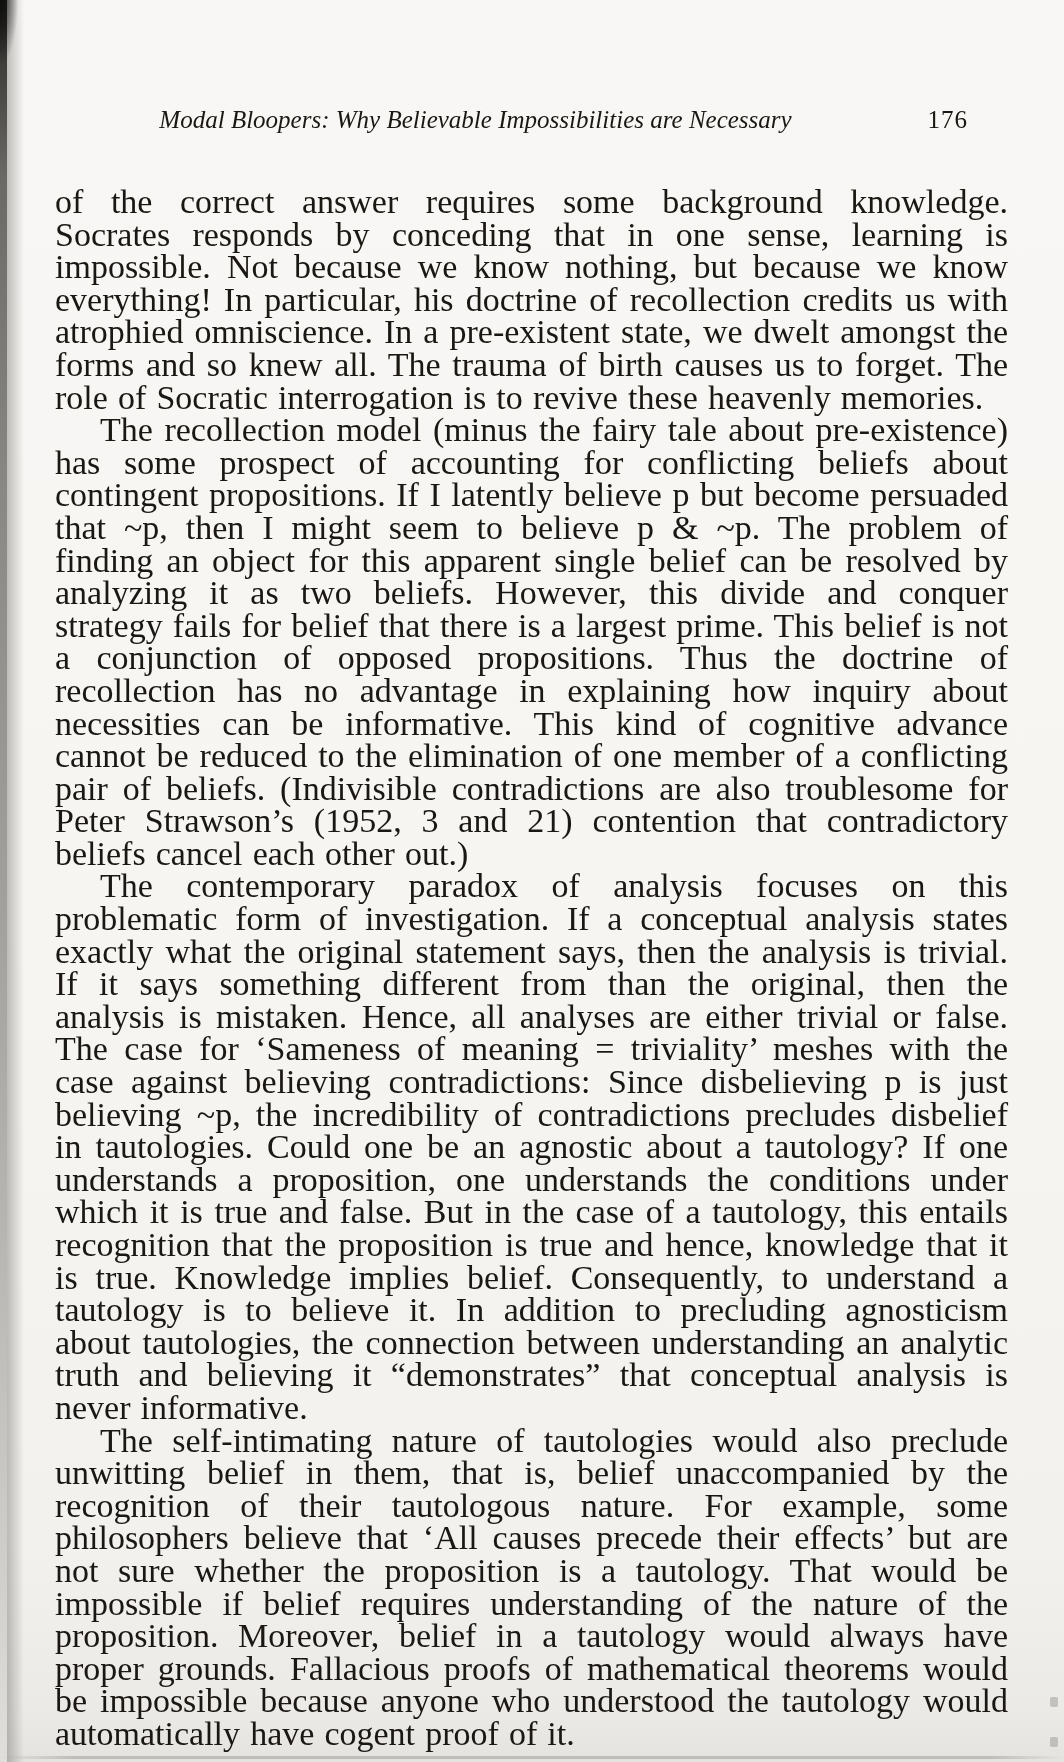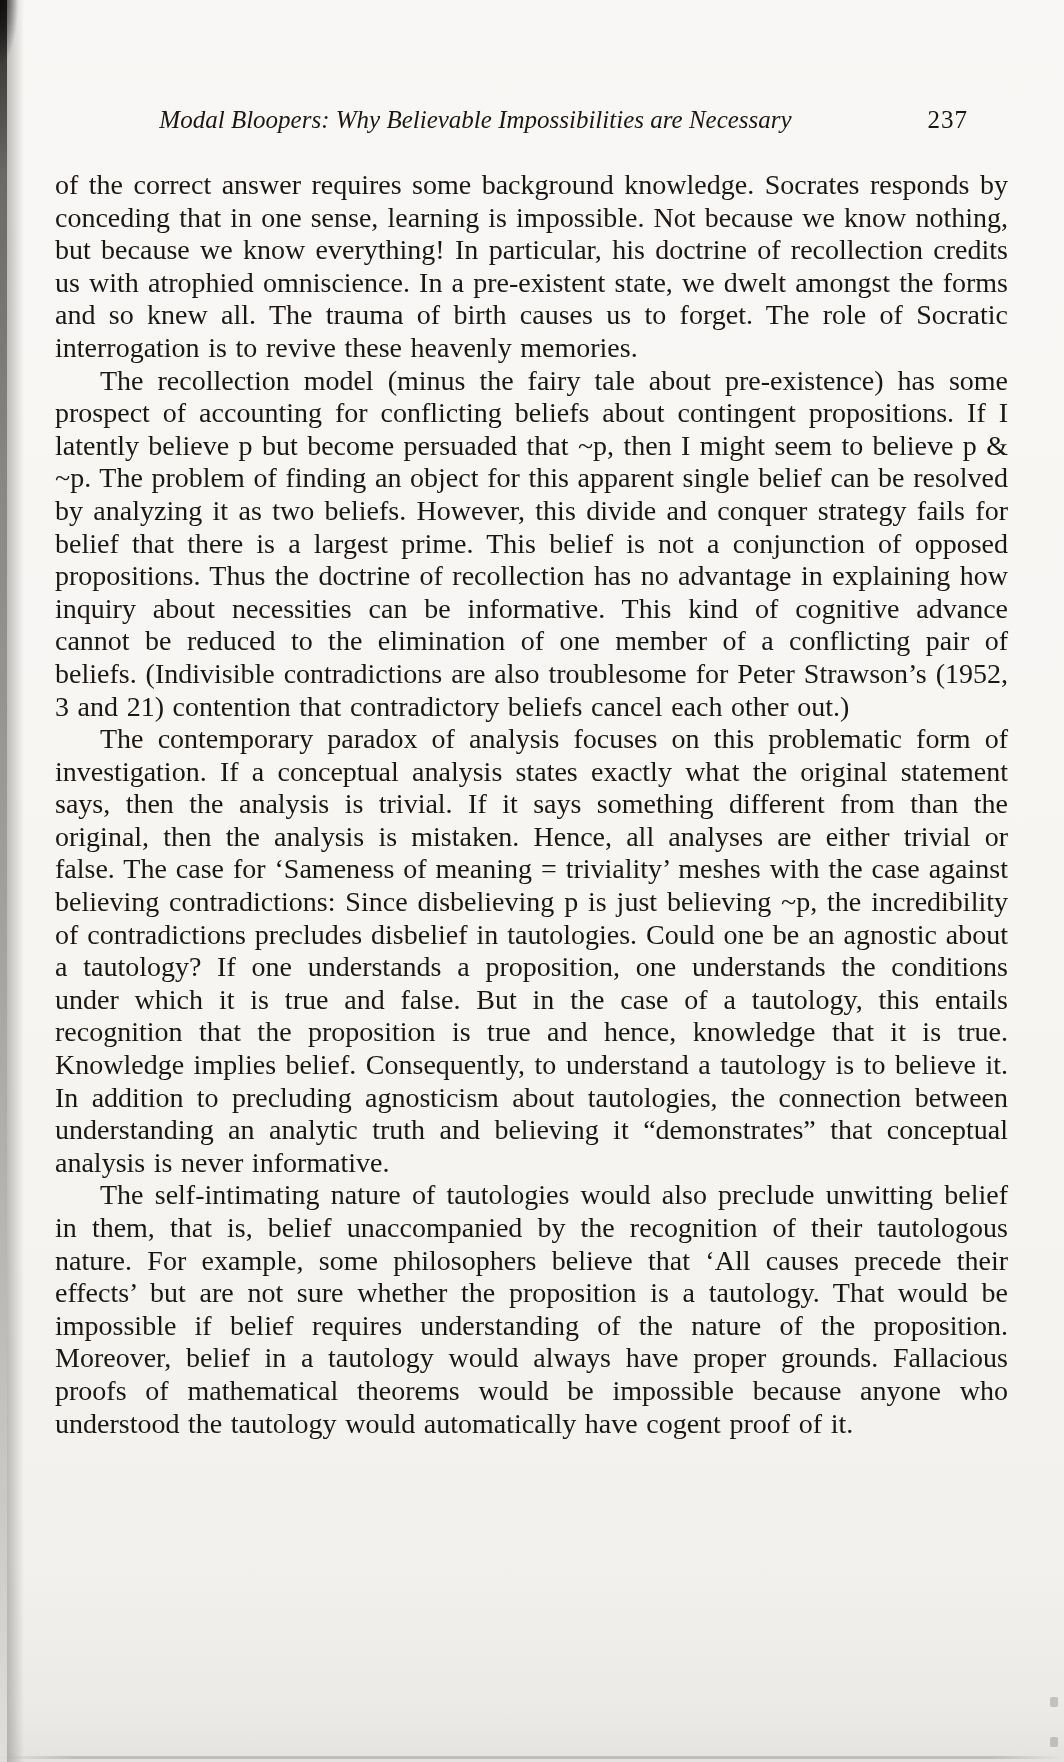--- a/index.html
+++ b/index.html
@@ -62,42 +62,42 @@
   
   .content {
     position: absolute;
     left: 55px;
     top: 103px;
     width: 953px;
   }
   .running-header {
     position: relative;
     height: 34px;
-    margin-bottom: 32px;
+    margin-bottom: 49px;
     font-size: 25px;
     line-height: 34px;
     white-space: nowrap;
   }
   .running-header .title {
     display: block;
     text-align: center;
     font-style: italic;
     padding-right: 112px;
     box-sizing: border-box;
   }
   .running-header .page-number {
     position: absolute;
     right: 40px;
     top: 0;
     font-style: normal;
     letter-spacing: 1px;
   }
   .body-text p {
     margin: 0;
-    font-size: 28px;
+    font-size: 34px;
     line-height: 32.6px;
     text-align: justify;
     word-spacing: 1.6px;
   }
   .body-text p.indent {
     text-indent: 45px;
   }
   .it {
   }
 </style>
@@ -110,21 +110,21 @@
   <div class="gutter-fade"></div>
   <div class="corner-blot"></div>
   <div class="bottom-edge"></div>
   <div class="right-speck-1"></div>
   <div class="right-speck-2"></div>
 
   <div class="content">
 
     <div class="running-header">
       <span class="title">Modal Bloopers: Why Believable Impossibilities are Necessary</span>
-      <span class="page-number">237</span>
+      <span class="page-number">176</span>
     </div>
 
     <div class="body-text">
 
     <p class=""><span>of the correct answer requires some background knowledge. Socrates responds by conceding that in one sense, learning is impossible. Not because we know nothing, but because we know everything! In particular, his doctrine of recollection credits us with atrophied omniscience. In a pre-existent state, we dwelt amongst the forms and so knew all. The trauma of birth causes us to forget. The role of Socratic interrogation is to revive these heavenly memories.</span></p>
         <p class="indent"><span>The recollection model (minus the fairy tale about pre-existence) has some prospect of accounting for conflicting beliefs about contingent propositions. If I latently believe p but become persuaded that ~p, then I might seem to believe p &amp; ~p. The problem of finding an object for this apparent single belief can be resolved by analyzing it as </span><span class="it">two</span><span> beliefs. However, this divide and conquer strategy fails for belief that there is a largest prime. This belief is not a conjunction of opposed propositions. Thus the doctrine of recollection has no advantage in explaining how inquiry about necessities can be informative. This kind of cognitive advance cannot be reduced to the elimination of one member of a conflicting pair of beliefs. (Indivisible contradictions are also troublesome for Peter Strawson’s (1952, 3 and 21) contention that contradictory beliefs cancel each other out.)</span></p>
         <p class="indent"><span>The contemporary paradox of analysis focuses on this problematic form of investigation. If a conceptual analysis states exactly what the original statement says, then the analysis is trivial. If it says something different from than the original, then the analysis is mistaken. Hence, all analyses are either trivial or false. The case for ‘Sameness of meaning = triviality’ meshes with the case against believing contradictions: Since disbelieving p is just believing ~p, the incredibility of contradictions precludes disbelief in tautologies. Could one be an agnostic about a tautology? If one understands a proposition, one understands the conditions under which it is true and false. But in the case of a tautology, this entails recognition that the proposition is true and hence, knowledge that it is true. Knowledge implies belief. Consequently, to understand a tautology is to believe it. In addition to precluding agnosticism about tautologies, the connection between understanding an analytic truth and believing it “demonstrates” that conceptual analysis is never informative.</span></p>
         <p class="indent"><span>The self-intimating nature of tautologies would also preclude unwitting belief in them, that is, belief unaccompanied by the recognition of their tautologous nature. For example, some philosophers believe that ‘All causes precede their effects’ but are not sure whether the proposition is a tautology. That would be impossible if belief requires understanding of the nature of the proposition. Moreover, belief in a tautology would always have proper grounds. Fallacious proofs of mathematical theorems would be impossible because anyone who understood the tautology would automatically have cogent proof of it.</span></p>
       </div>
 

